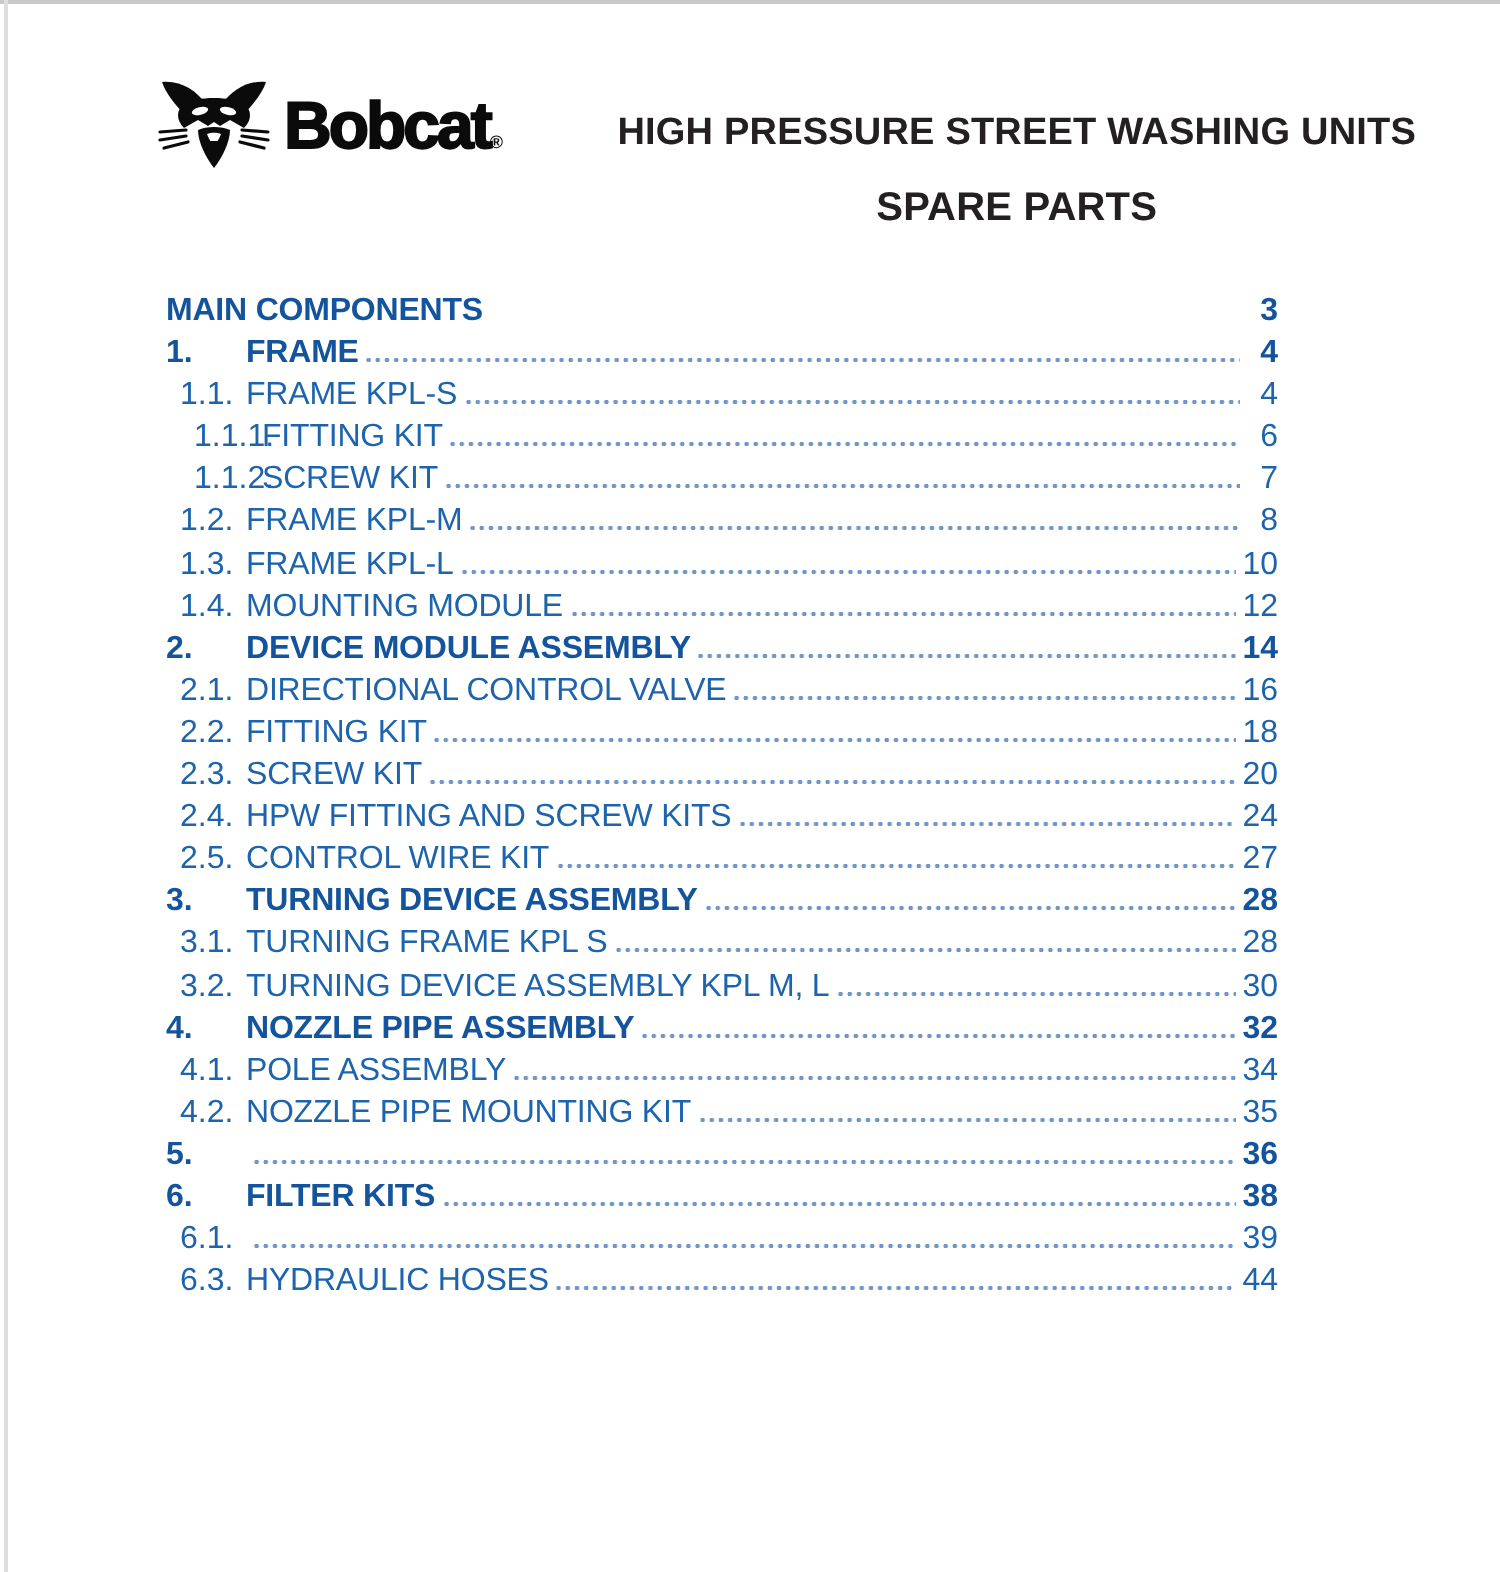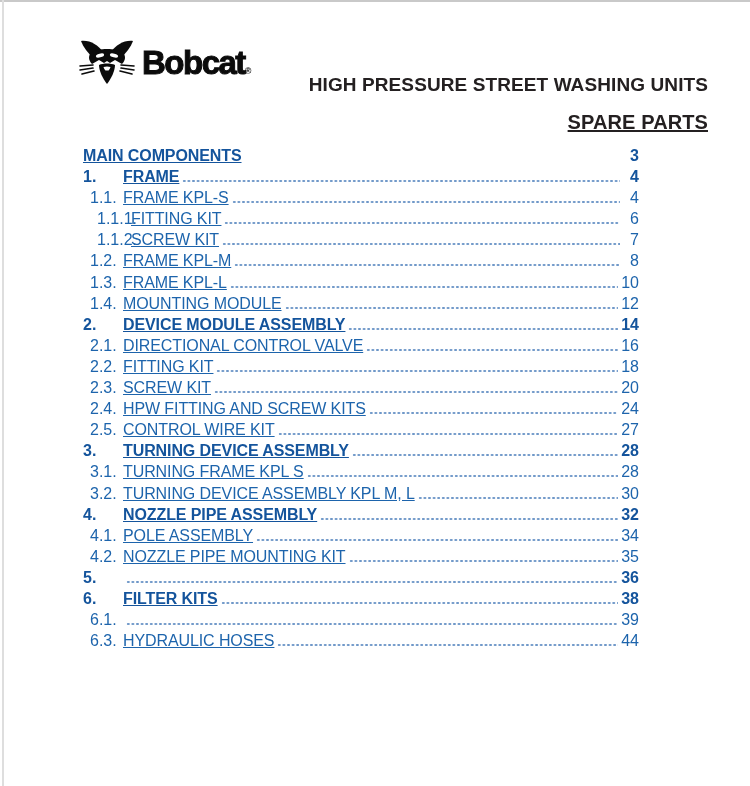--- a/index.html
+++ b/index.html
@@ -20,36 +20,36 @@
 
   
   .logo{position:absolute;left:79px;top:40px;display:flex;align-items:center;}
   .logo svg{width:56px;height:50px;display:block;}
   .wordmark{
     font-size:33px;font-weight:bold;color:#0b0b0b;letter-spacing:-1.5px;
     line-height:1;margin-left:7px;margin-bottom:5px;
     -webkit-text-stroke:1px #0b0b0b;
   }
   .regmark{font-size:9px;font-weight:bold;color:#0b0b0b;-webkit-text-stroke:0;vertical-align:baseline;letter-spacing:0;}
-  .header-titles{position:absolute;right:42px;top:75px;text-align:right;color:var(--header-text);}
+  .header-titles{position:absolute;right:42px;top:57px;text-align:center;color:var(--header-text);}
   .header-title{font-size:19px;font-weight:bold;line-height:19px;letter-spacing:0.1px;}
-  .header-subtitle{font-size:20px;font-weight:bold;line-height:20px;margin-top:18px;letter-spacing:0.1px;text-decoration:underline;}
+  .header-subtitle{font-size:20px;font-weight:bold;line-height:20px;margin-top:18px;letter-spacing:0.1px;}
 
   
   .toc{position:absolute;left:83px;top:145px;width:556px;}
   .toc-row{
     display:flex;align-items:baseline;height:21.1px;line-height:21.1px;
     font-size:16px;color:var(--toc-blue);white-space:nowrap;cursor:pointer;
   }
   .toc-row.bold{font-weight:bold;color:var(--toc-blue-bold);}
   .toc-num{flex:0 0 auto;}
   .lvl-1 .toc-num{width:40px;}
   .lvl-2 .toc-num{width:40px;padding-left:7px;}
   .lvl-3 .toc-num{width:48px;padding-left:14px;}
-  .toc-label{flex:0 0 auto;letter-spacing:-0.1px;text-decoration:underline;}
+  .toc-label{flex:0 0 auto;letter-spacing:-0.1px;}
   .leader{
     flex:1 1 auto;height:2px;margin:0 3px -1px 3px;
     background-image:radial-gradient(circle,var(--dot) 1px,rgba(0,0,0,0) 1.3px);
     background-size:4.6px 2px;background-repeat:repeat-x;background-position:0 100%;
   }
   .no-leader .leader{background-image:none;}
   .toc-page{flex:0 0 auto;text-align:right;min-width:16px;}
 </style>
 </head>
 <body>

